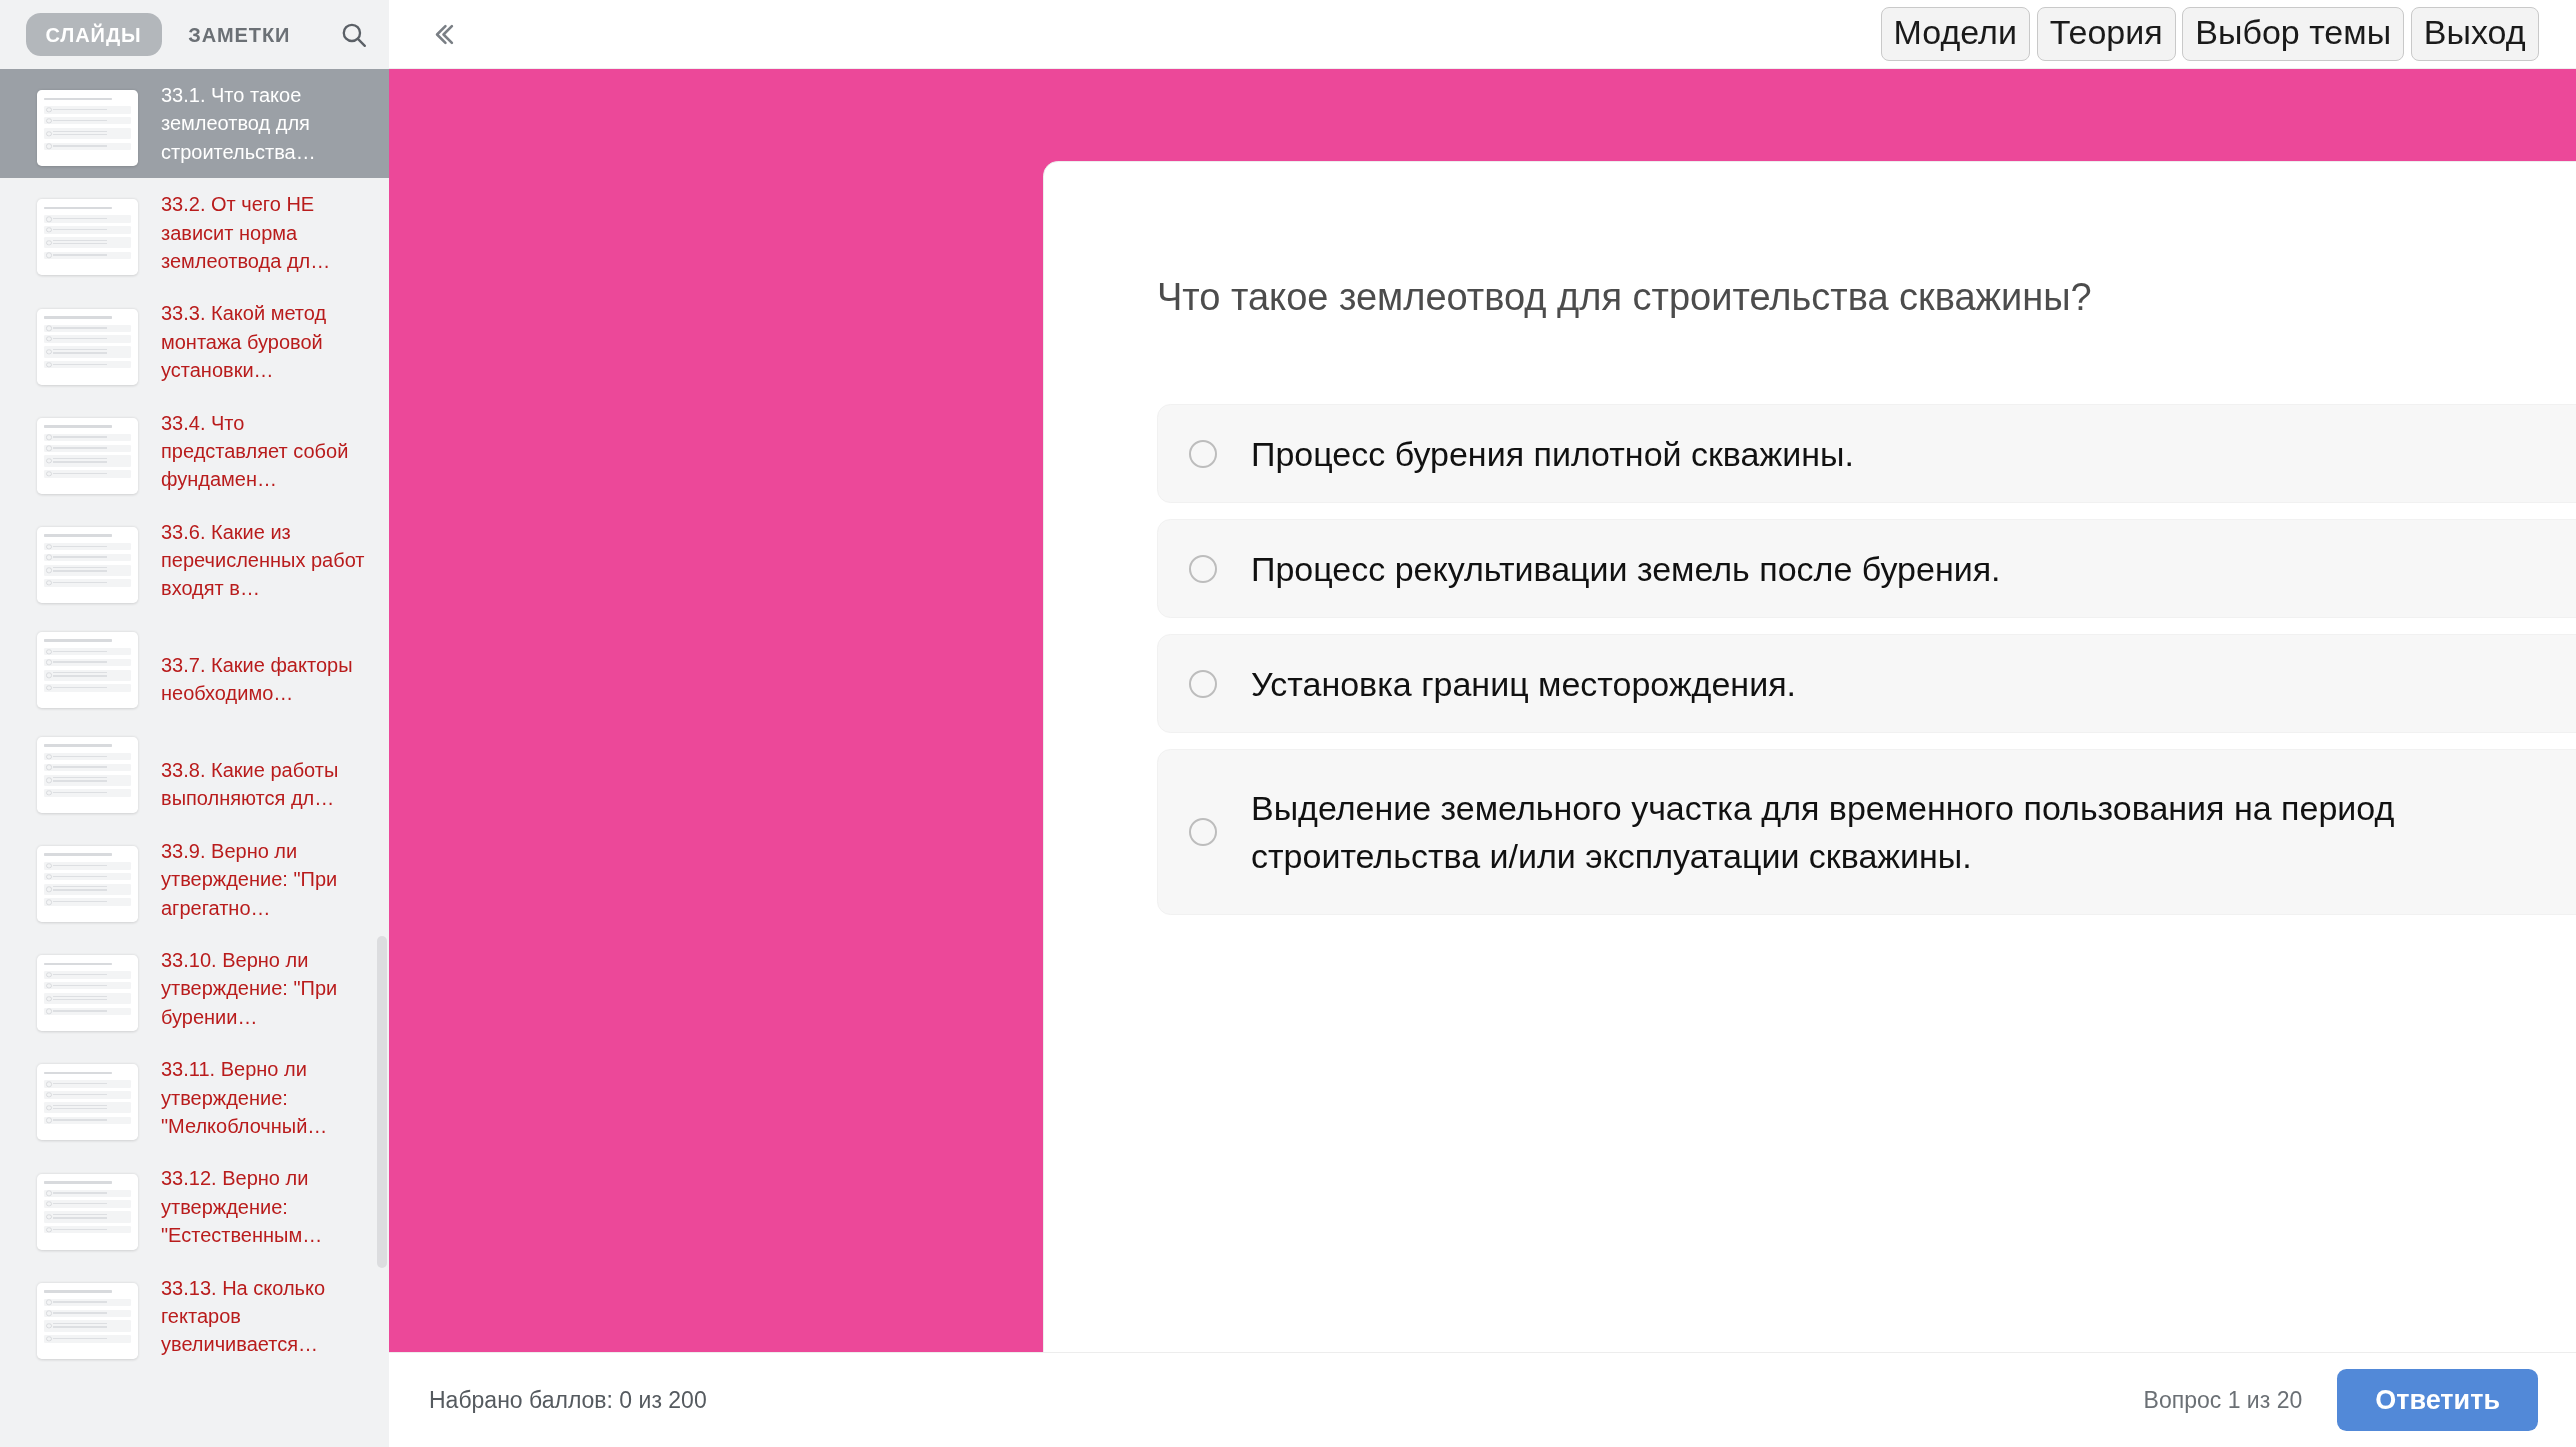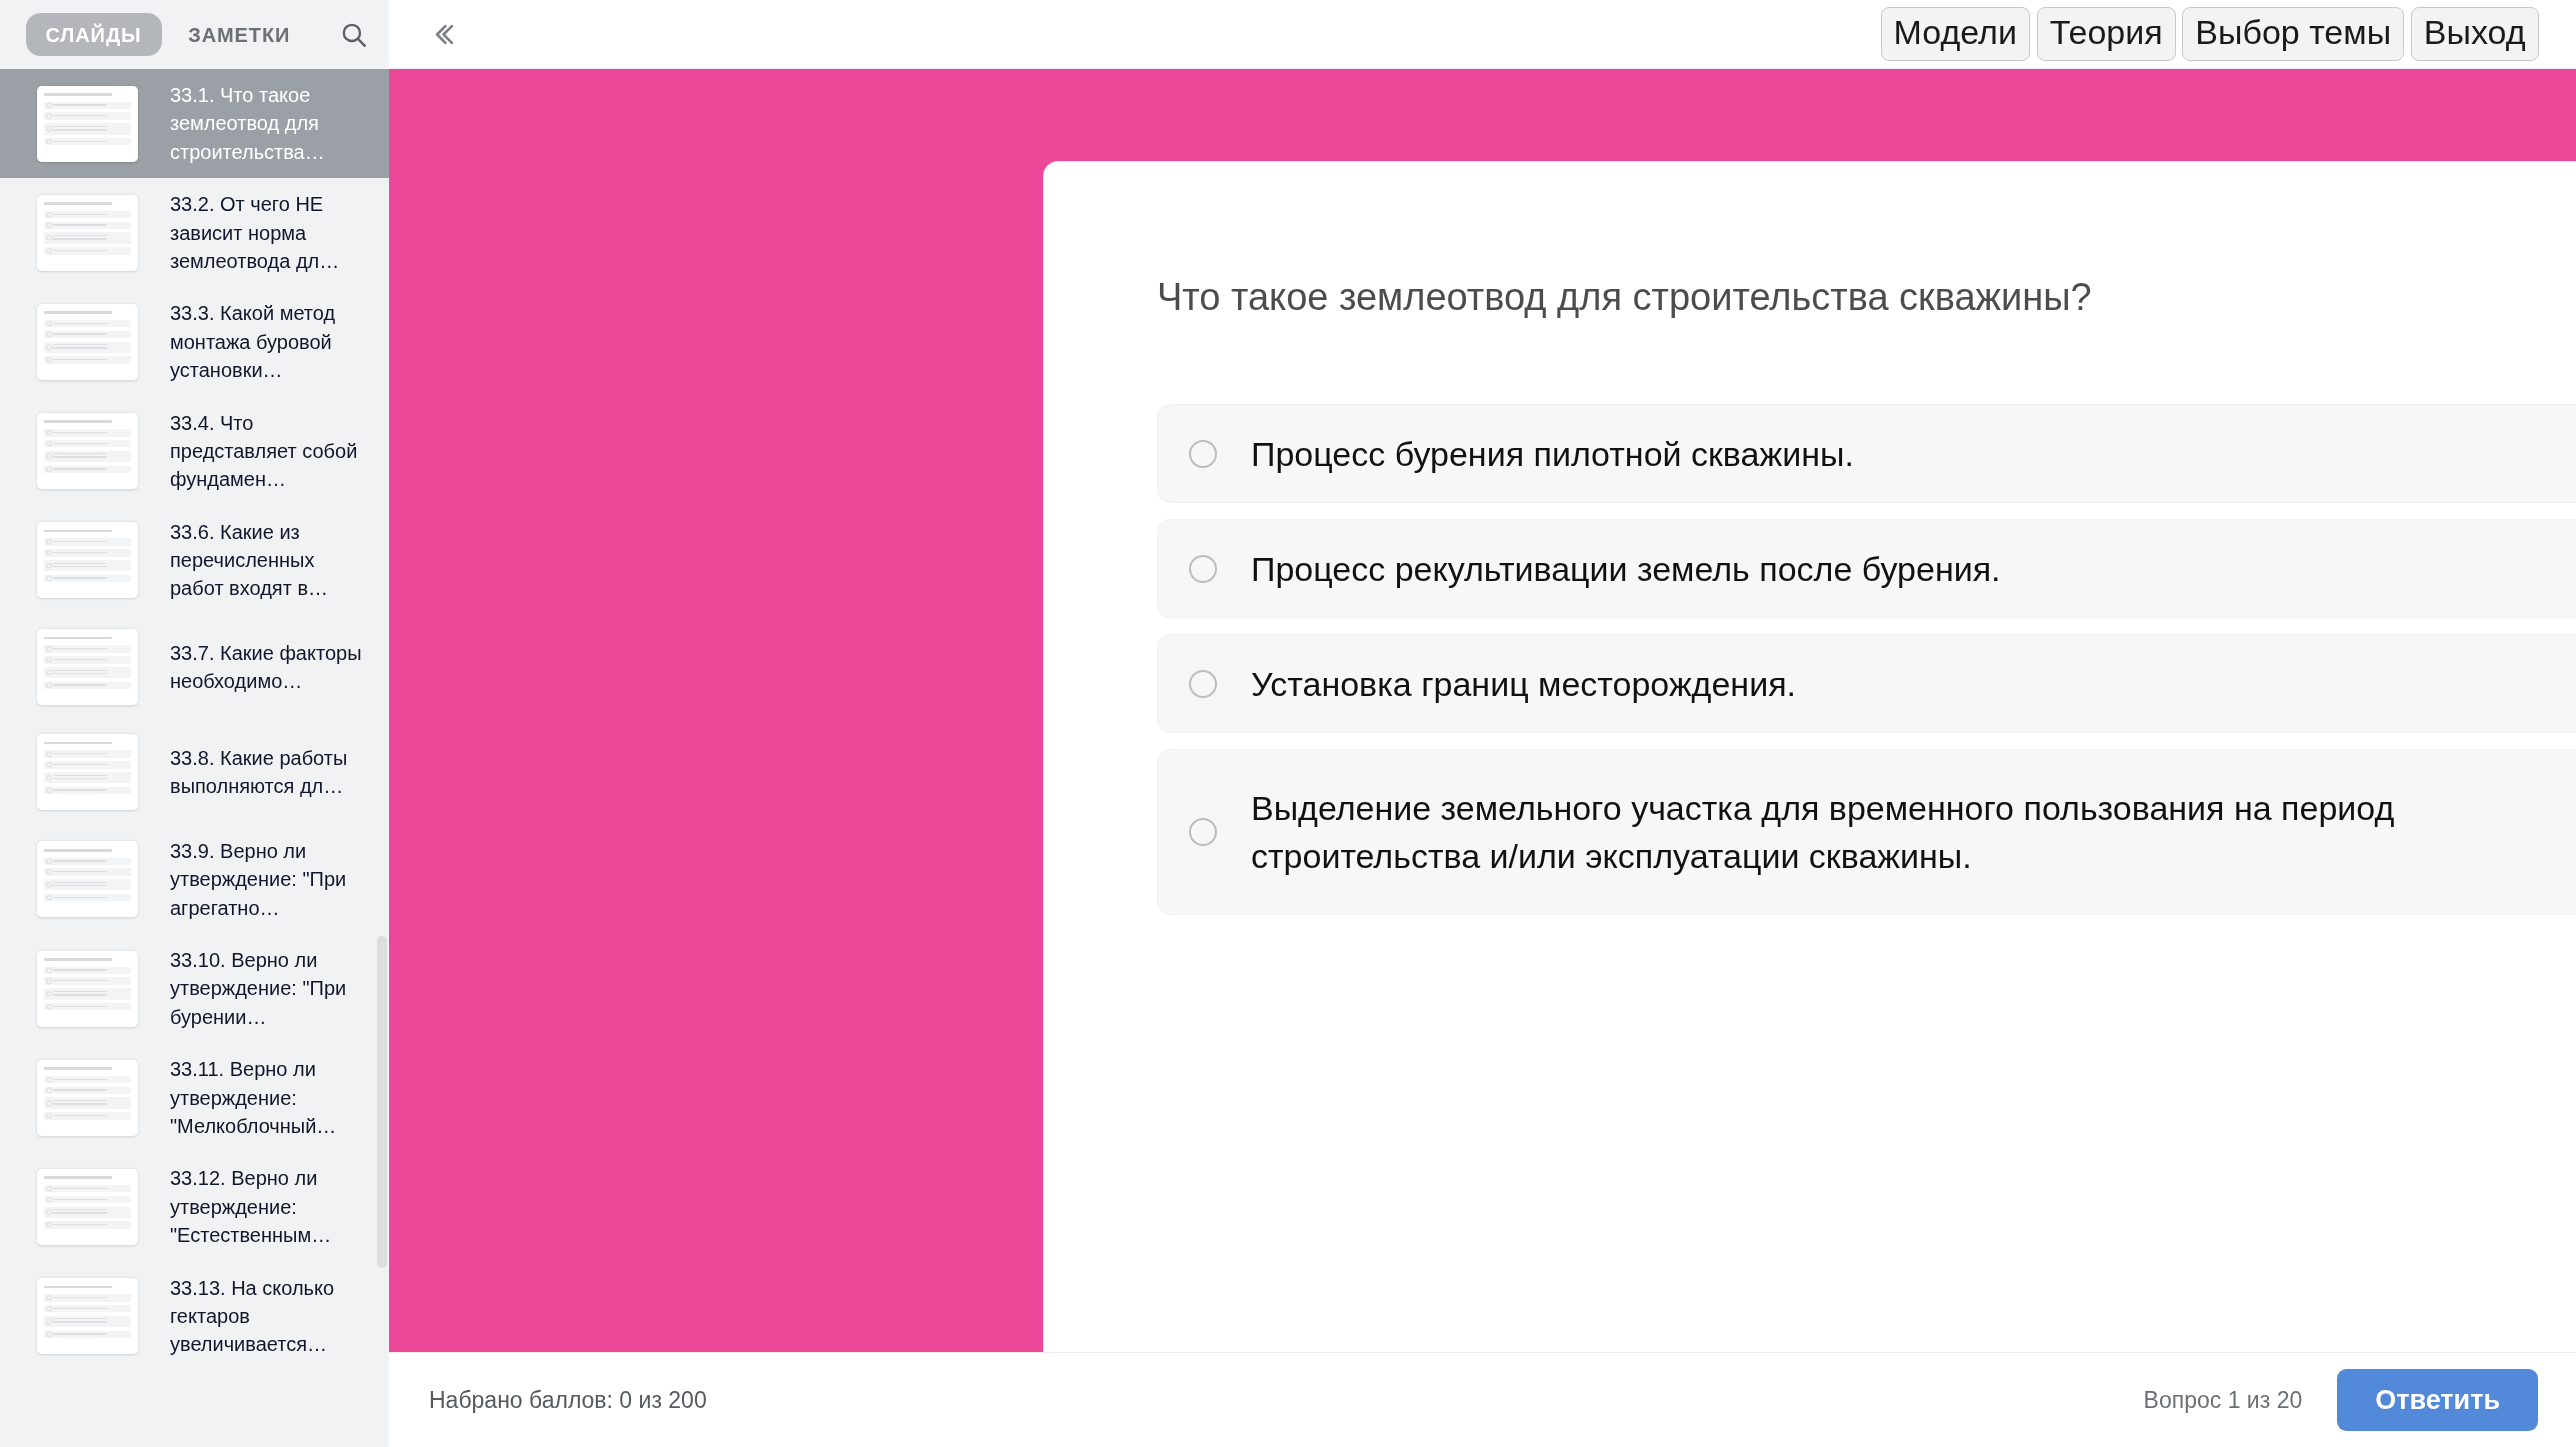--- a/index.html
+++ b/index.html
@@ -71,22 +71,22 @@
 
   .slide-list {
     flex: 1 1 auto;
     overflow: hidden;
     position: relative;
     background: #f1f2f3;
   }
 
   .slide-item {
     display: flex;
-    align-items: center;
-    gap: 16px;
+    align-items: flex-end;
+    gap: 7px;
     padding: 12px 17.4px 12px 37px;
     cursor: pointer;
     min-height: 105px;
   }
   .slide-item.selected {
     background: #9ba0a6;
   }
   .slide-item.selected .slide-title { color: #ffffff; }
 
   .thumb {
@@ -133,21 +133,21 @@
   .thumb-opt.tall::after {
     height: 4.7px;
     background: linear-gradient(#dddfe2 1.3px, transparent 1.3px, transparent 3.4px, #dddfe2 3.4px);
   }
 
   .slide-title {
     flex: 1 1 auto;
     padding-left: 16px;
     font-size: 20px;
     line-height: 1.42;
-    color: #0f172a;
+    color: #b91c1c;
     word-break: break-word;
   }
 
   .fade-bottom {
     position: absolute;
     left: 0; right: 0; bottom: 0;
     height: 42px;
     background: linear-gradient(to bottom, rgba(241,242,243,0) 0%, rgba(241,242,243,0.96) 78%, #f1f2f3 100%);
     pointer-events: none;
   }

